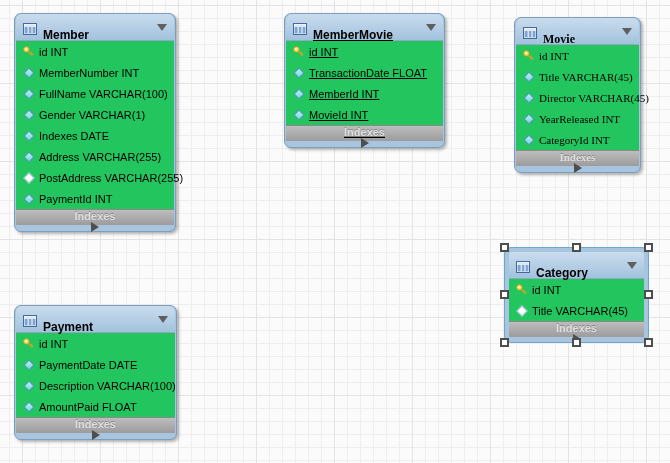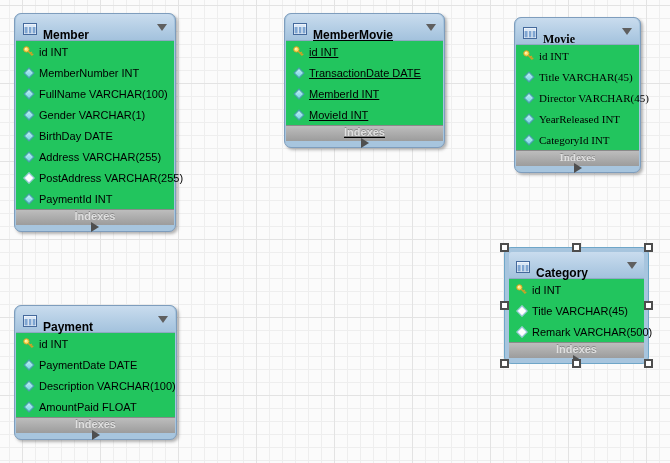--- a/index.html
+++ b/index.html
@@ -136,21 +136,21 @@
         <div class="tbl-row">
           <span class="cicon">
             <span class="diamond"></span>
           </span>
           <span class="clabel">Gender VARCHAR(1)</span>
         </div>
         <div class="tbl-row">
           <span class="cicon">
             <span class="diamond"></span>
           </span>
-          <span class="clabel">BirthDay DATE</span>
+          <span class="clabel">Indexes DATE</span>
         </div>
         <div class="tbl-row">
           <span class="cicon">
             <span class="diamond"></span>
           </span>
           <span class="clabel">Address VARCHAR(255)</span>
         </div>
         <div class="tbl-row">
           <span class="cicon">
             <span class="diamond hollow"></span>
@@ -189,21 +189,21 @@
               <circle cx="3.4" cy="3.4" r="2.7" fill="#ffdf66" stroke="#c9a227"></circle>
               <circle cx="2.9" cy="2.9" r="0.9" fill="#fff7cf"></circle>
             </svg>
           </span>
           <span class="clabel">id INT</span>
         </div>
         <div class="tbl-row">
           <span class="cicon">
             <span class="diamond"></span>
           </span>
-          <span class="clabel">TransactionDate DATE</span>
+          <span class="clabel">TransactionDate FLOAT</span>
         </div>
         <div class="tbl-row">
           <span class="cicon">
             <span class="diamond"></span>
           </span>
           <span class="clabel">MemberId INT</span>
         </div>
         <div class="tbl-row">
           <span class="cicon">
             <span class="diamond"></span>
@@ -299,26 +299,20 @@
             </svg>
           </span>
           <span class="clabel">id INT</span>
         </div>
         <div class="tbl-row">
           <span class="cicon">
             <span class="diamond hollow"></span>
           </span>
           <span class="clabel">Title VARCHAR(45)</span>
         </div>
-        <div class="tbl-row">
-          <span class="cicon">
-            <span class="diamond hollow"></span>
-          </span>
-          <span class="clabel">Remark VARCHAR(500)</span>
-        </div>
       </div>
     <div class="tbl-footer">
       <span class="footer-label">Indexes</span>
       <span class="footer-arrow"></span>
     </div>
   </div>
 
   <div class="db-table" style="left:14px; top:305px; width:163px;">
     <div class="tbl-header">
       <span class="table-icon"><svg width="14" height="12" viewBox="0 0 14 12">

